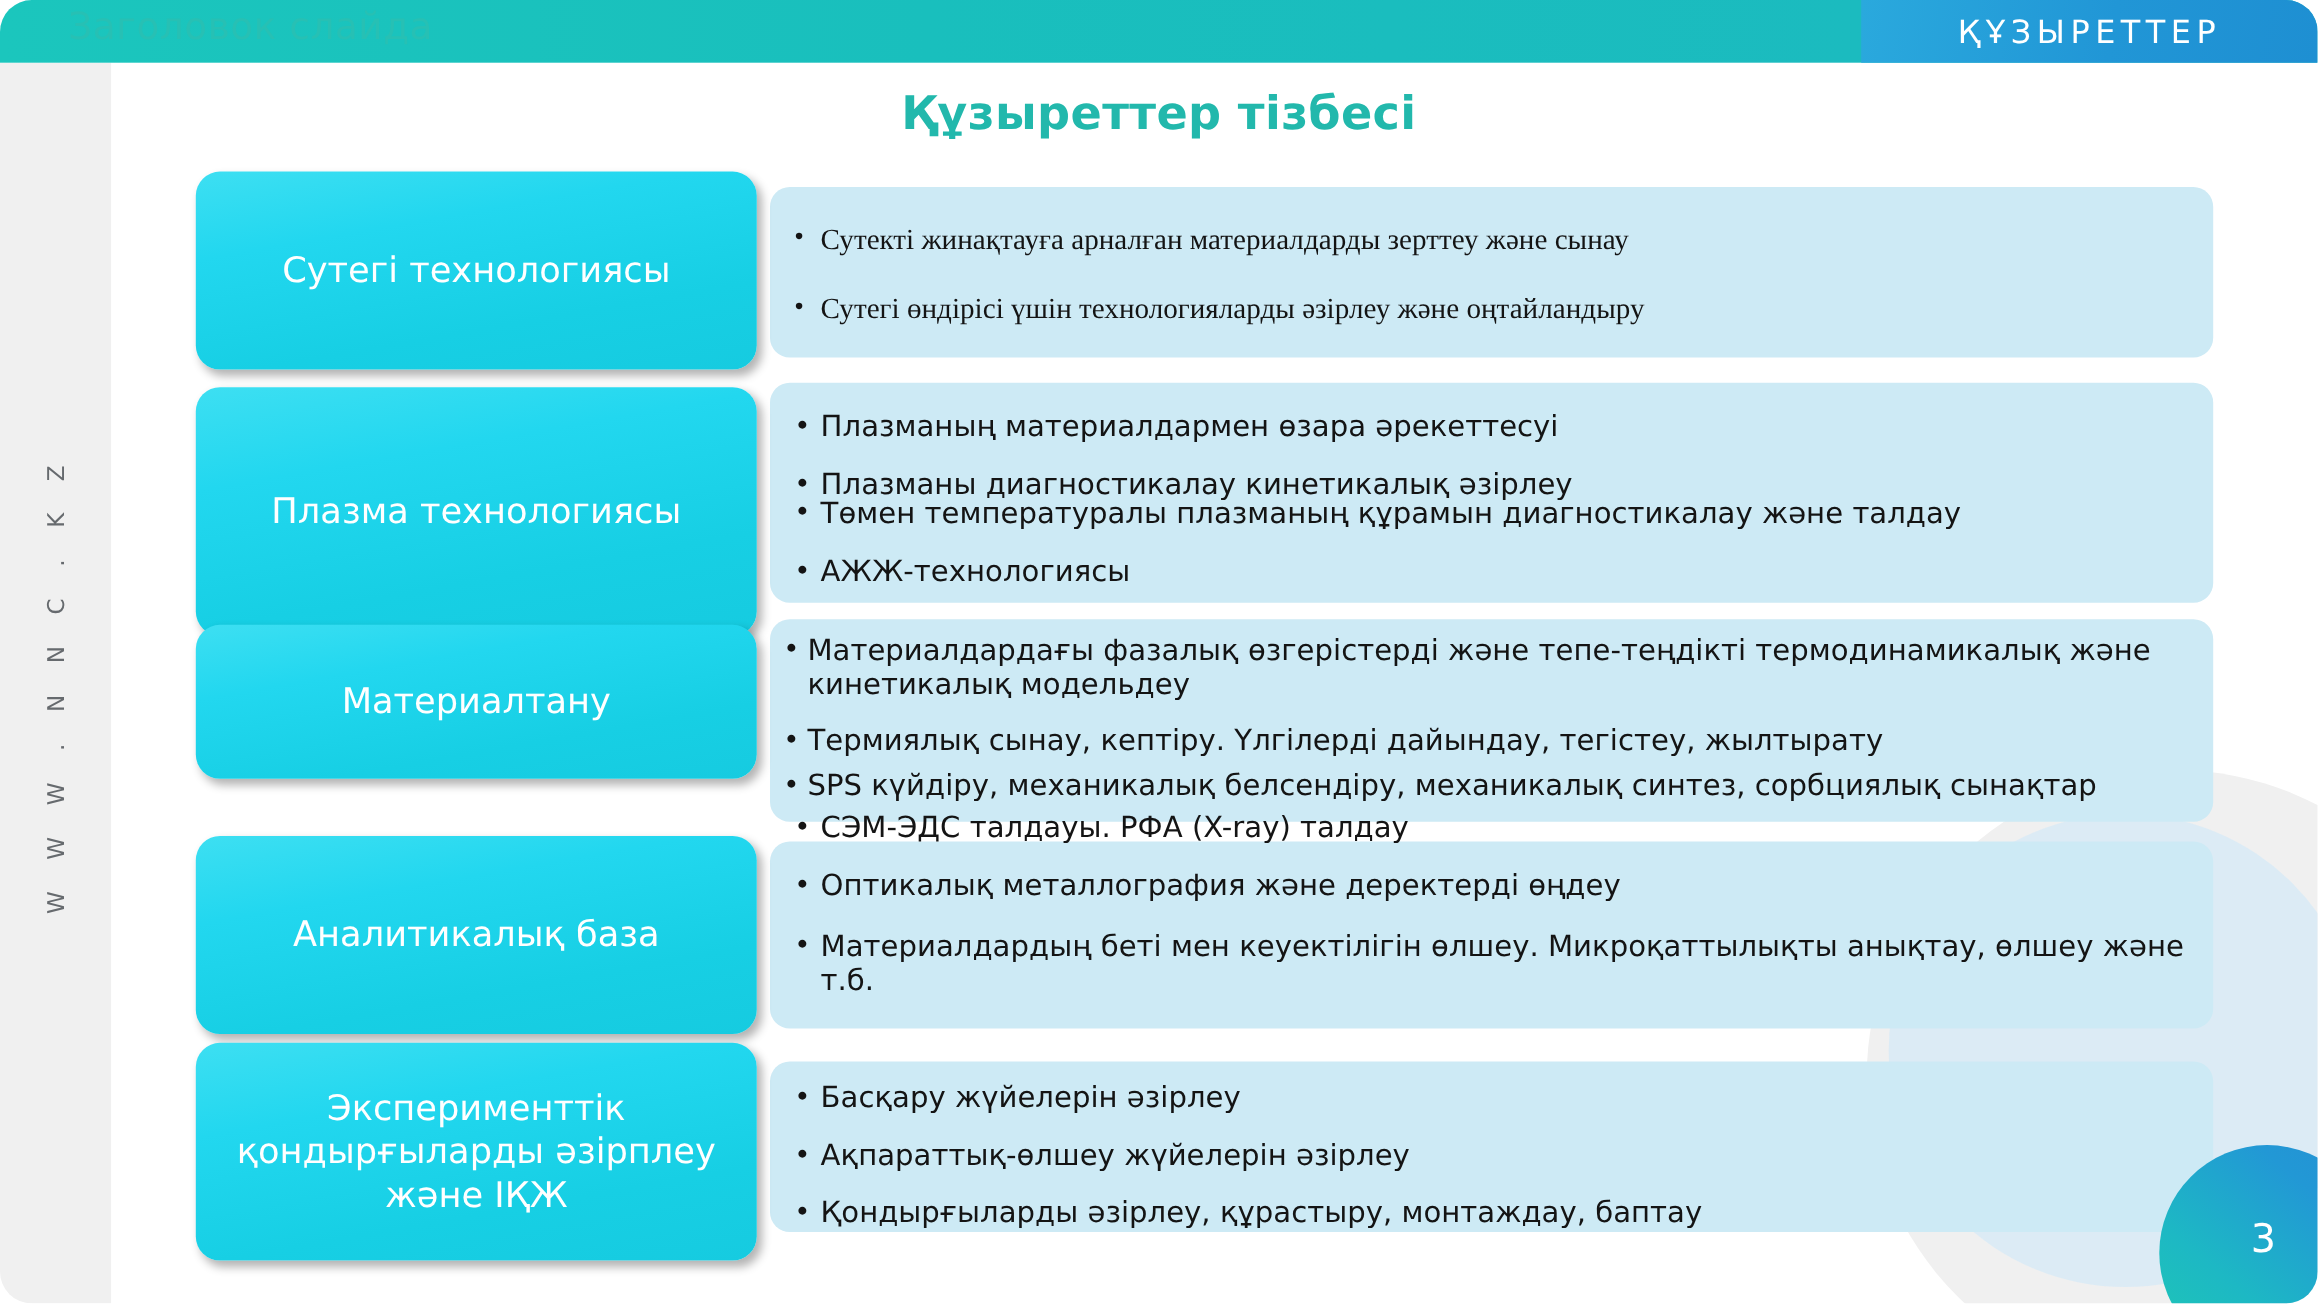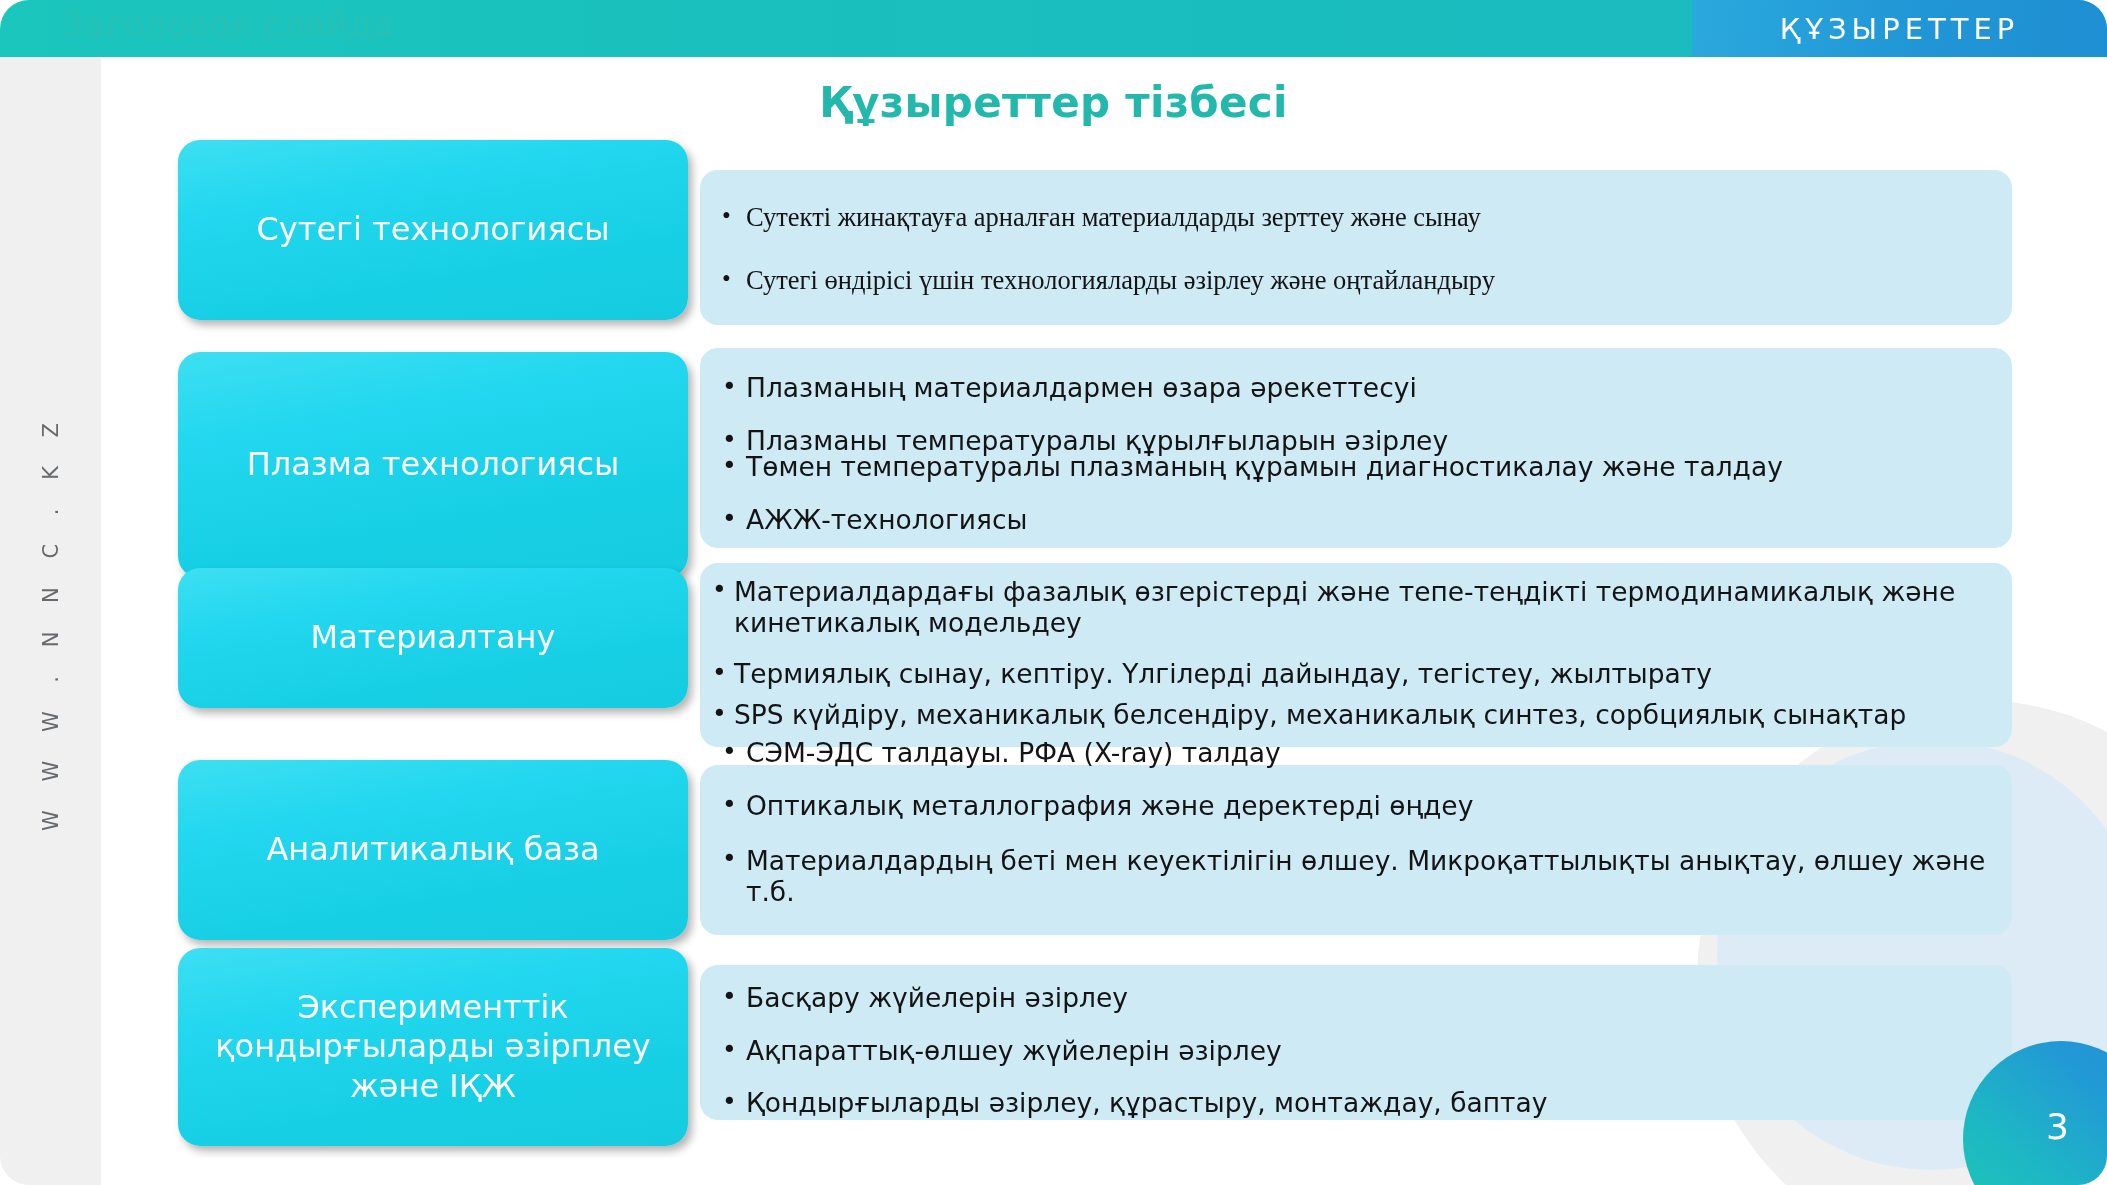--- a/index.html
+++ b/index.html
@@ -234,30 +234,30 @@
   <div class="slide-title">Құзыреттер тізбесі</div>
 
   <div class="rows">
 
     <div class="row">
       <div class="panel" style="left:700px; top:170px; width:1312px; height:155px;"></div>
       <ul class="bullets" style="left:716px; top:204px; width:1290px;font-family:Liberation Serif, serif;">
         <li>Сутекті жинақтауға арналған материалдарды зерттеу және сынау</li>
         <li style="margin-top:36px;">Сутегі өндірісі үшін технологияларды әзірлеу және оңтайландыру</li>
       </ul>
-      <div class="label-box" style="left:178px; top:140px; width:510px; height:180px;">
+      <div class="label-box" style="left:178px; top:156px; width:510px; height:180px;">
         <span class="label-text">Сутегі технологиясы</span>
       </div>
     </div>
 
     <div class="row">
       <div class="panel" style="left:700px; top:348px; width:1312px; height:200px;"></div>
       <ul class="bullets" style="left:716px; top:375px; width:1290px;">
         <li>Плазманың материалдармен өзара әрекеттесуі</li>
-        <li style="margin-top:26px;">Плазманы температуралы құрылғыларын әзірлеу</li>
+        <li style="margin-top:26px;">Плазманы диагностикалау кинетикалық әзірлеу</li>
         <li style="">Төмен температуралы плазманың құрамын диагностикалау және талдау</li>
         <li style="margin-top:26px;">АЖЖ-технологиясы</li>
       </ul>
       <div class="label-box" style="left:178px; top:352px; width:510px; height:226px;">
         <span class="label-text">Плазма технологиясы</span>
       </div>
     </div>
 
     <div class="row">
       <div class="panel" style="left:700px; top:563px; width:1312px; height:184px;"></div>

